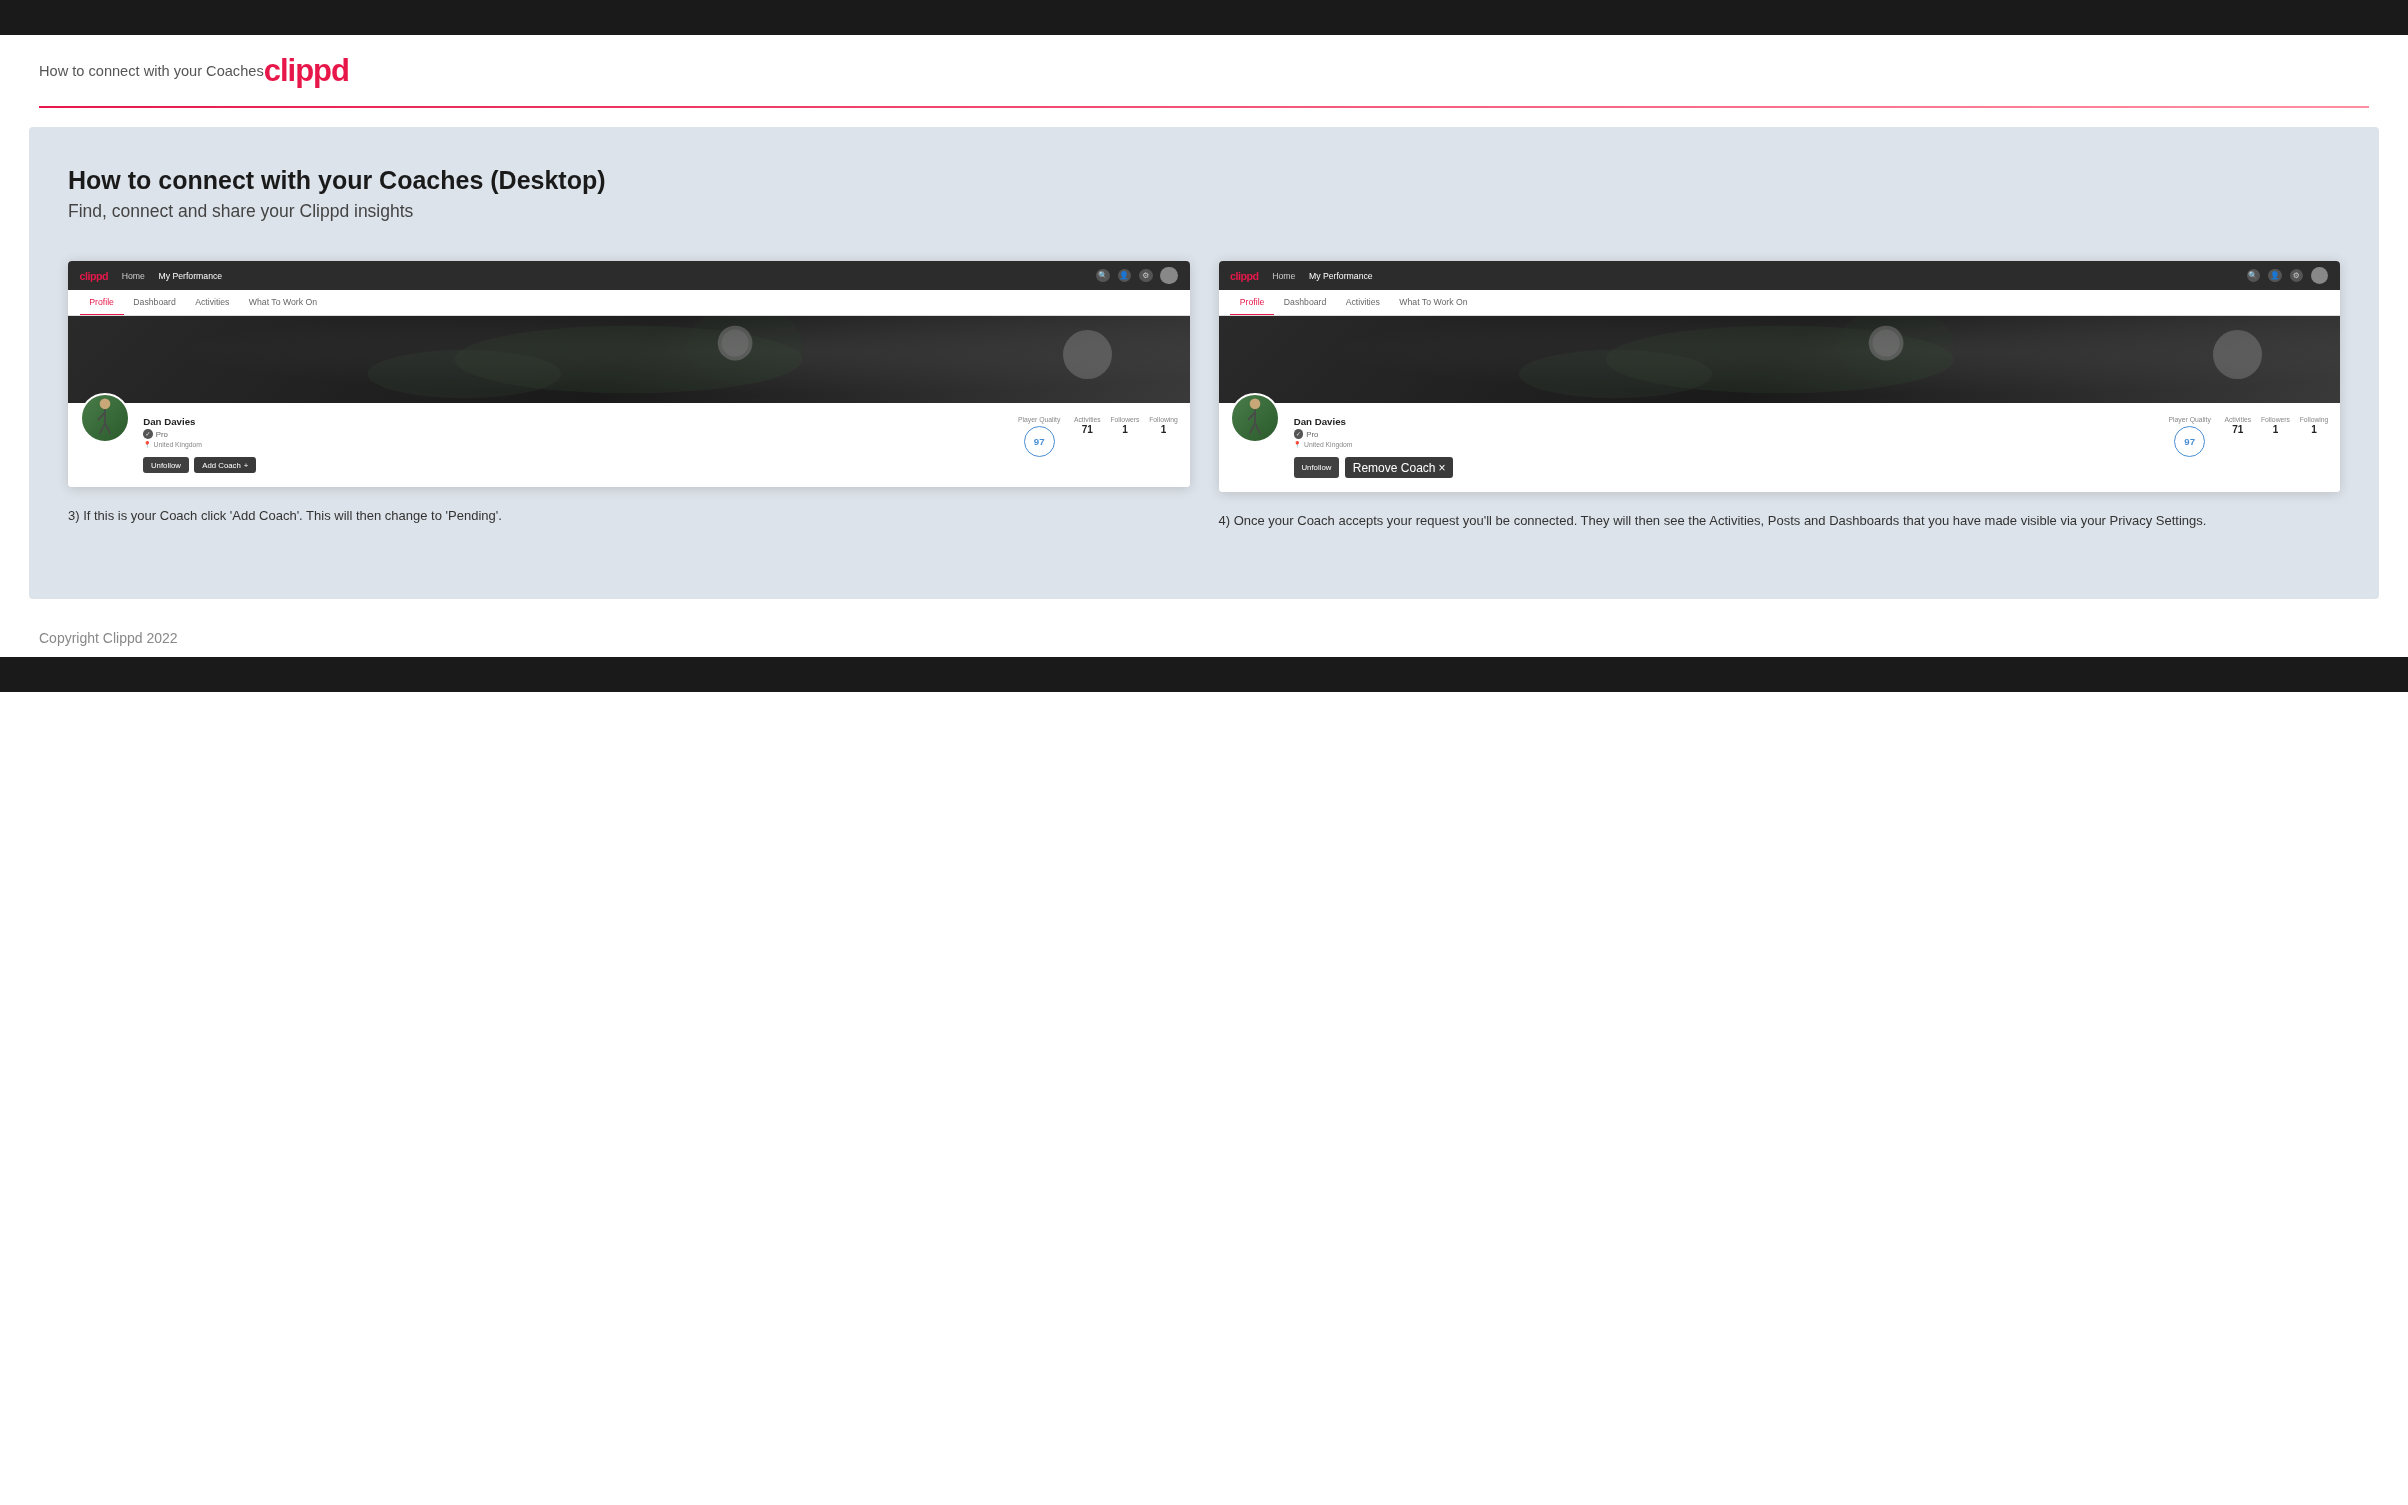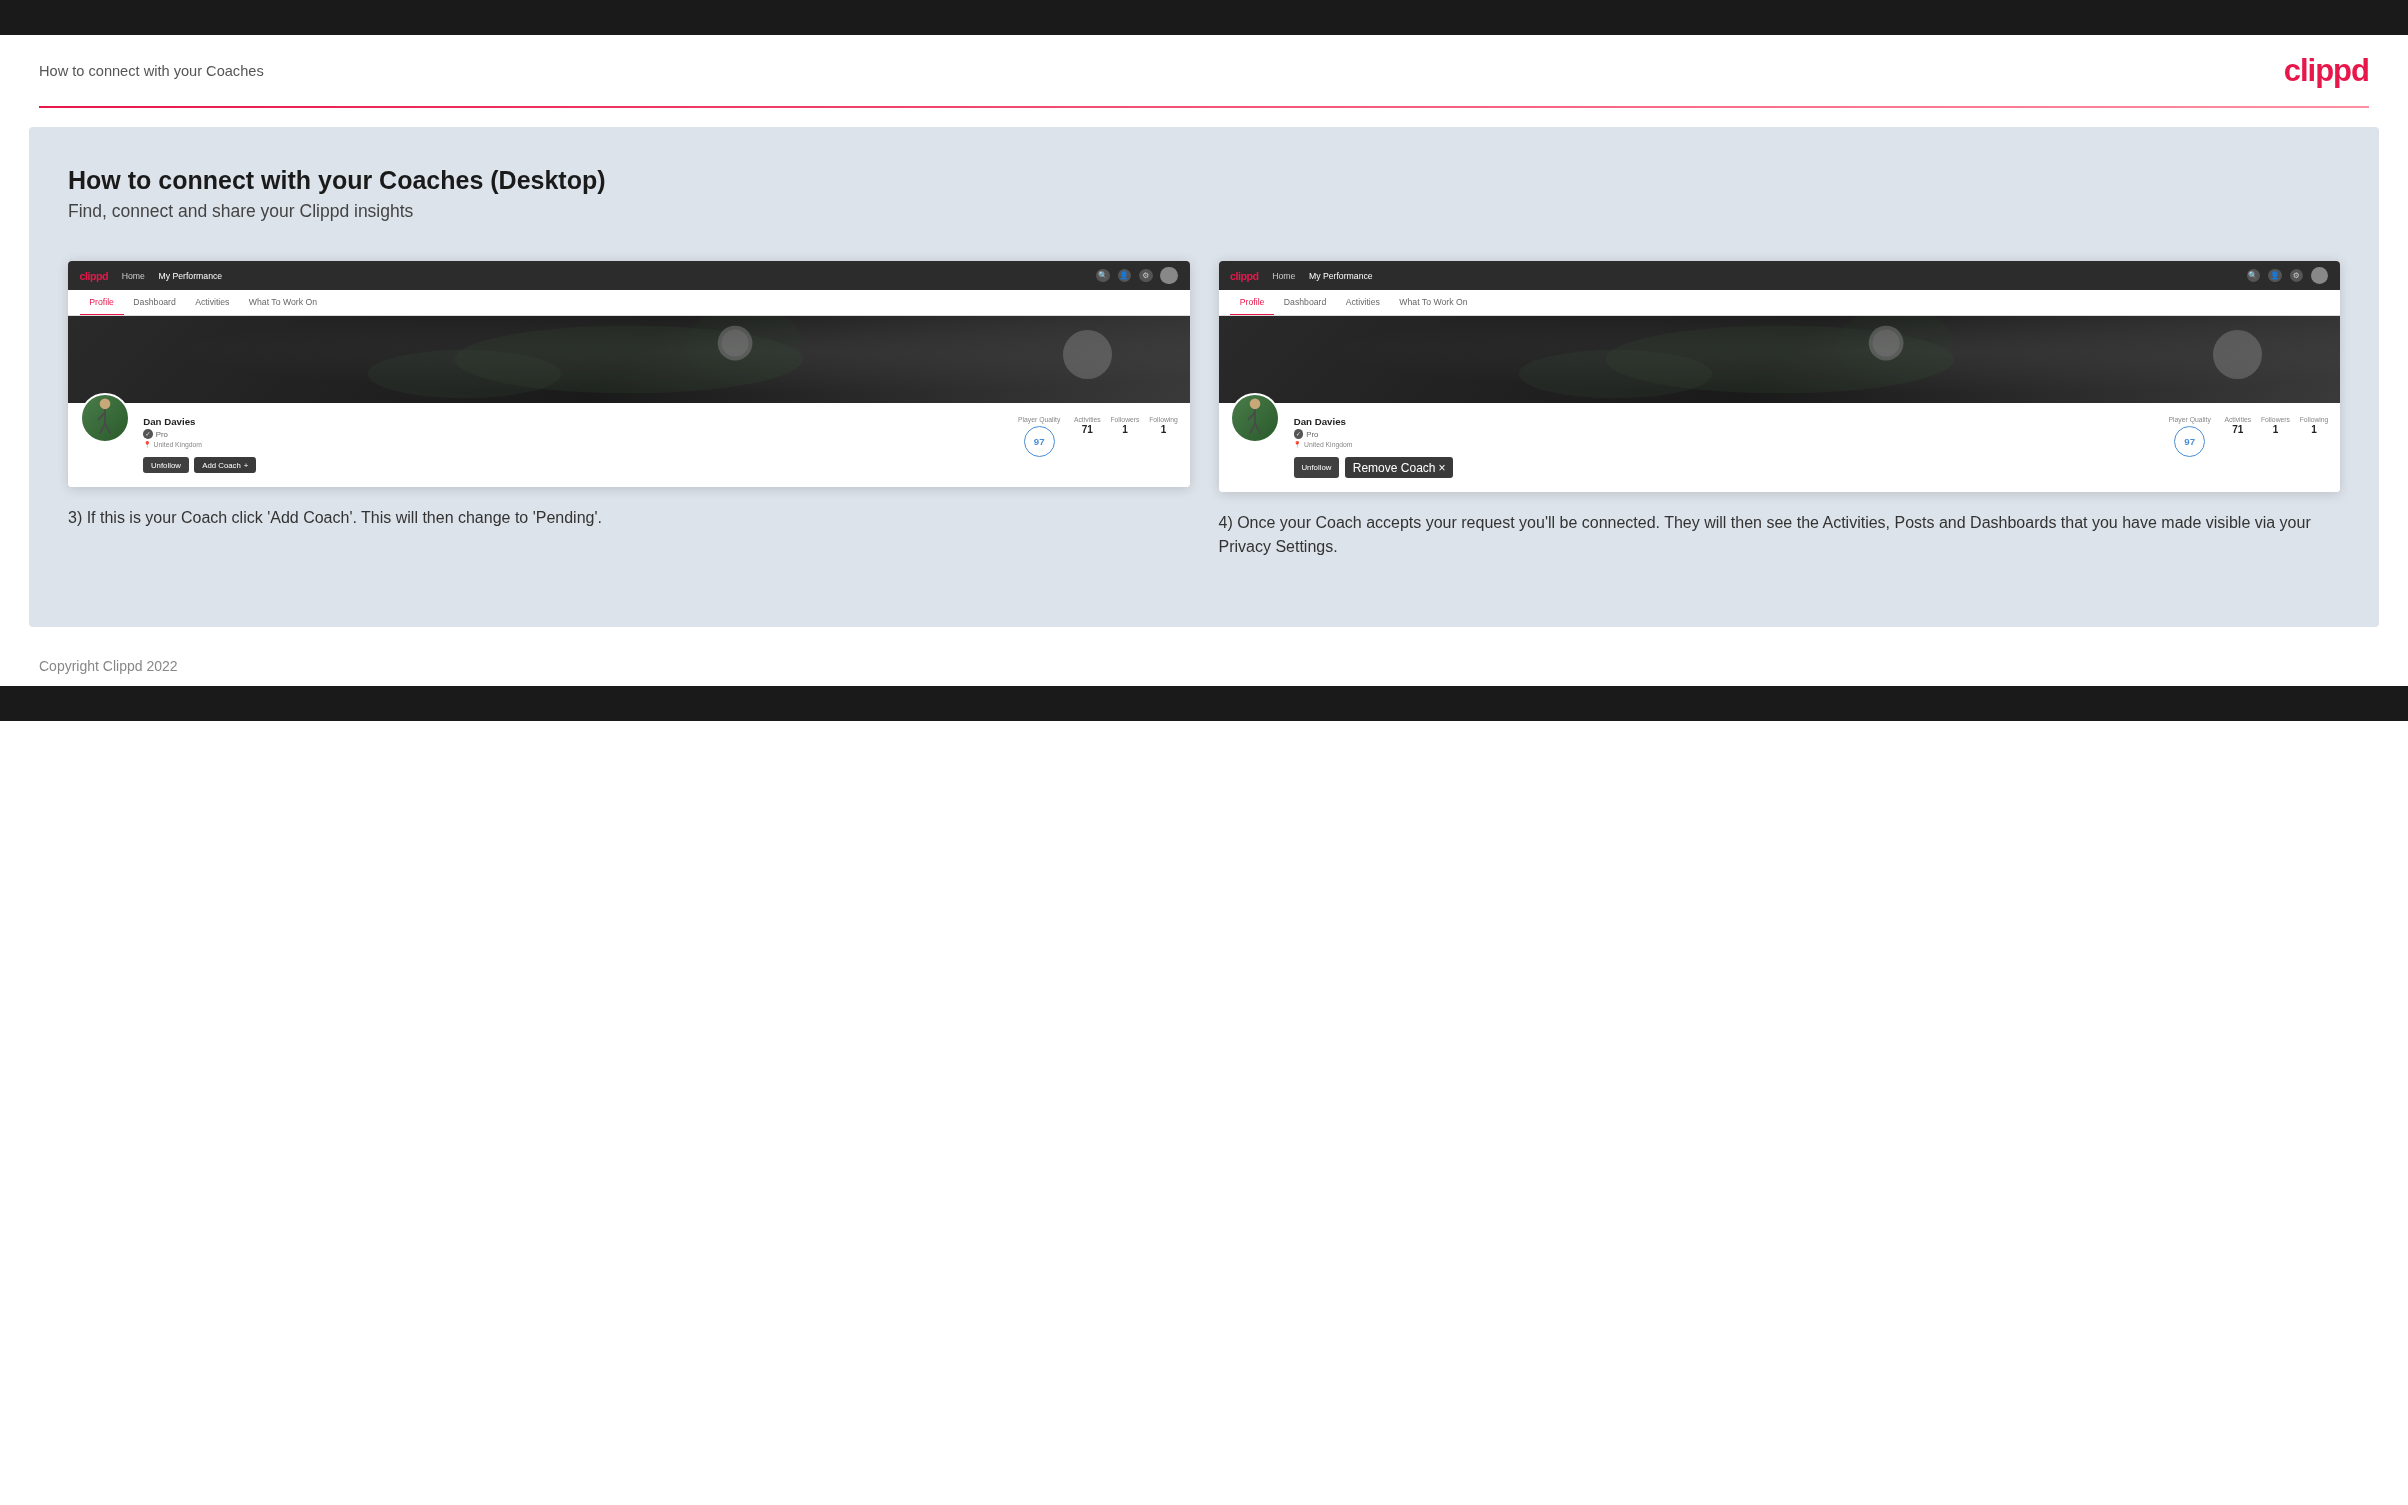--- a/index.html
+++ b/index.html
@@ -13,21 +13,21 @@
     .top-bar {
       background: #1a1a1a;
       height: 35px;
       width: 100%;
     }
 
     
     .header {
       display: flex;
       align-items: center;
-      justify-content: space-between;
+      justify-content: flex-start;
       padding: 17.5px 39px;
       background: #fff;
     }
     .header-title {
       font-size: 14.6px;
       color: #555;
       font-weight: 400;
     }
     .logo-text {
       font-size: 31px;
@@ -321,21 +321,21 @@
       padding: 3.9px 7.8px;
       font-size: 12px;
       cursor: pointer;
       display: flex;
       align-items: center;
       gap: 2.9px;
     }
 
     
     .description-text {
-      font-size: 16px;
+      font-size: 13px;
       color: #333;
       line-height: 1.5;
     }
 
     
     .footer {
       padding: 11.6px 39px;
       font-size: 14px;
       color: #888;
     }

